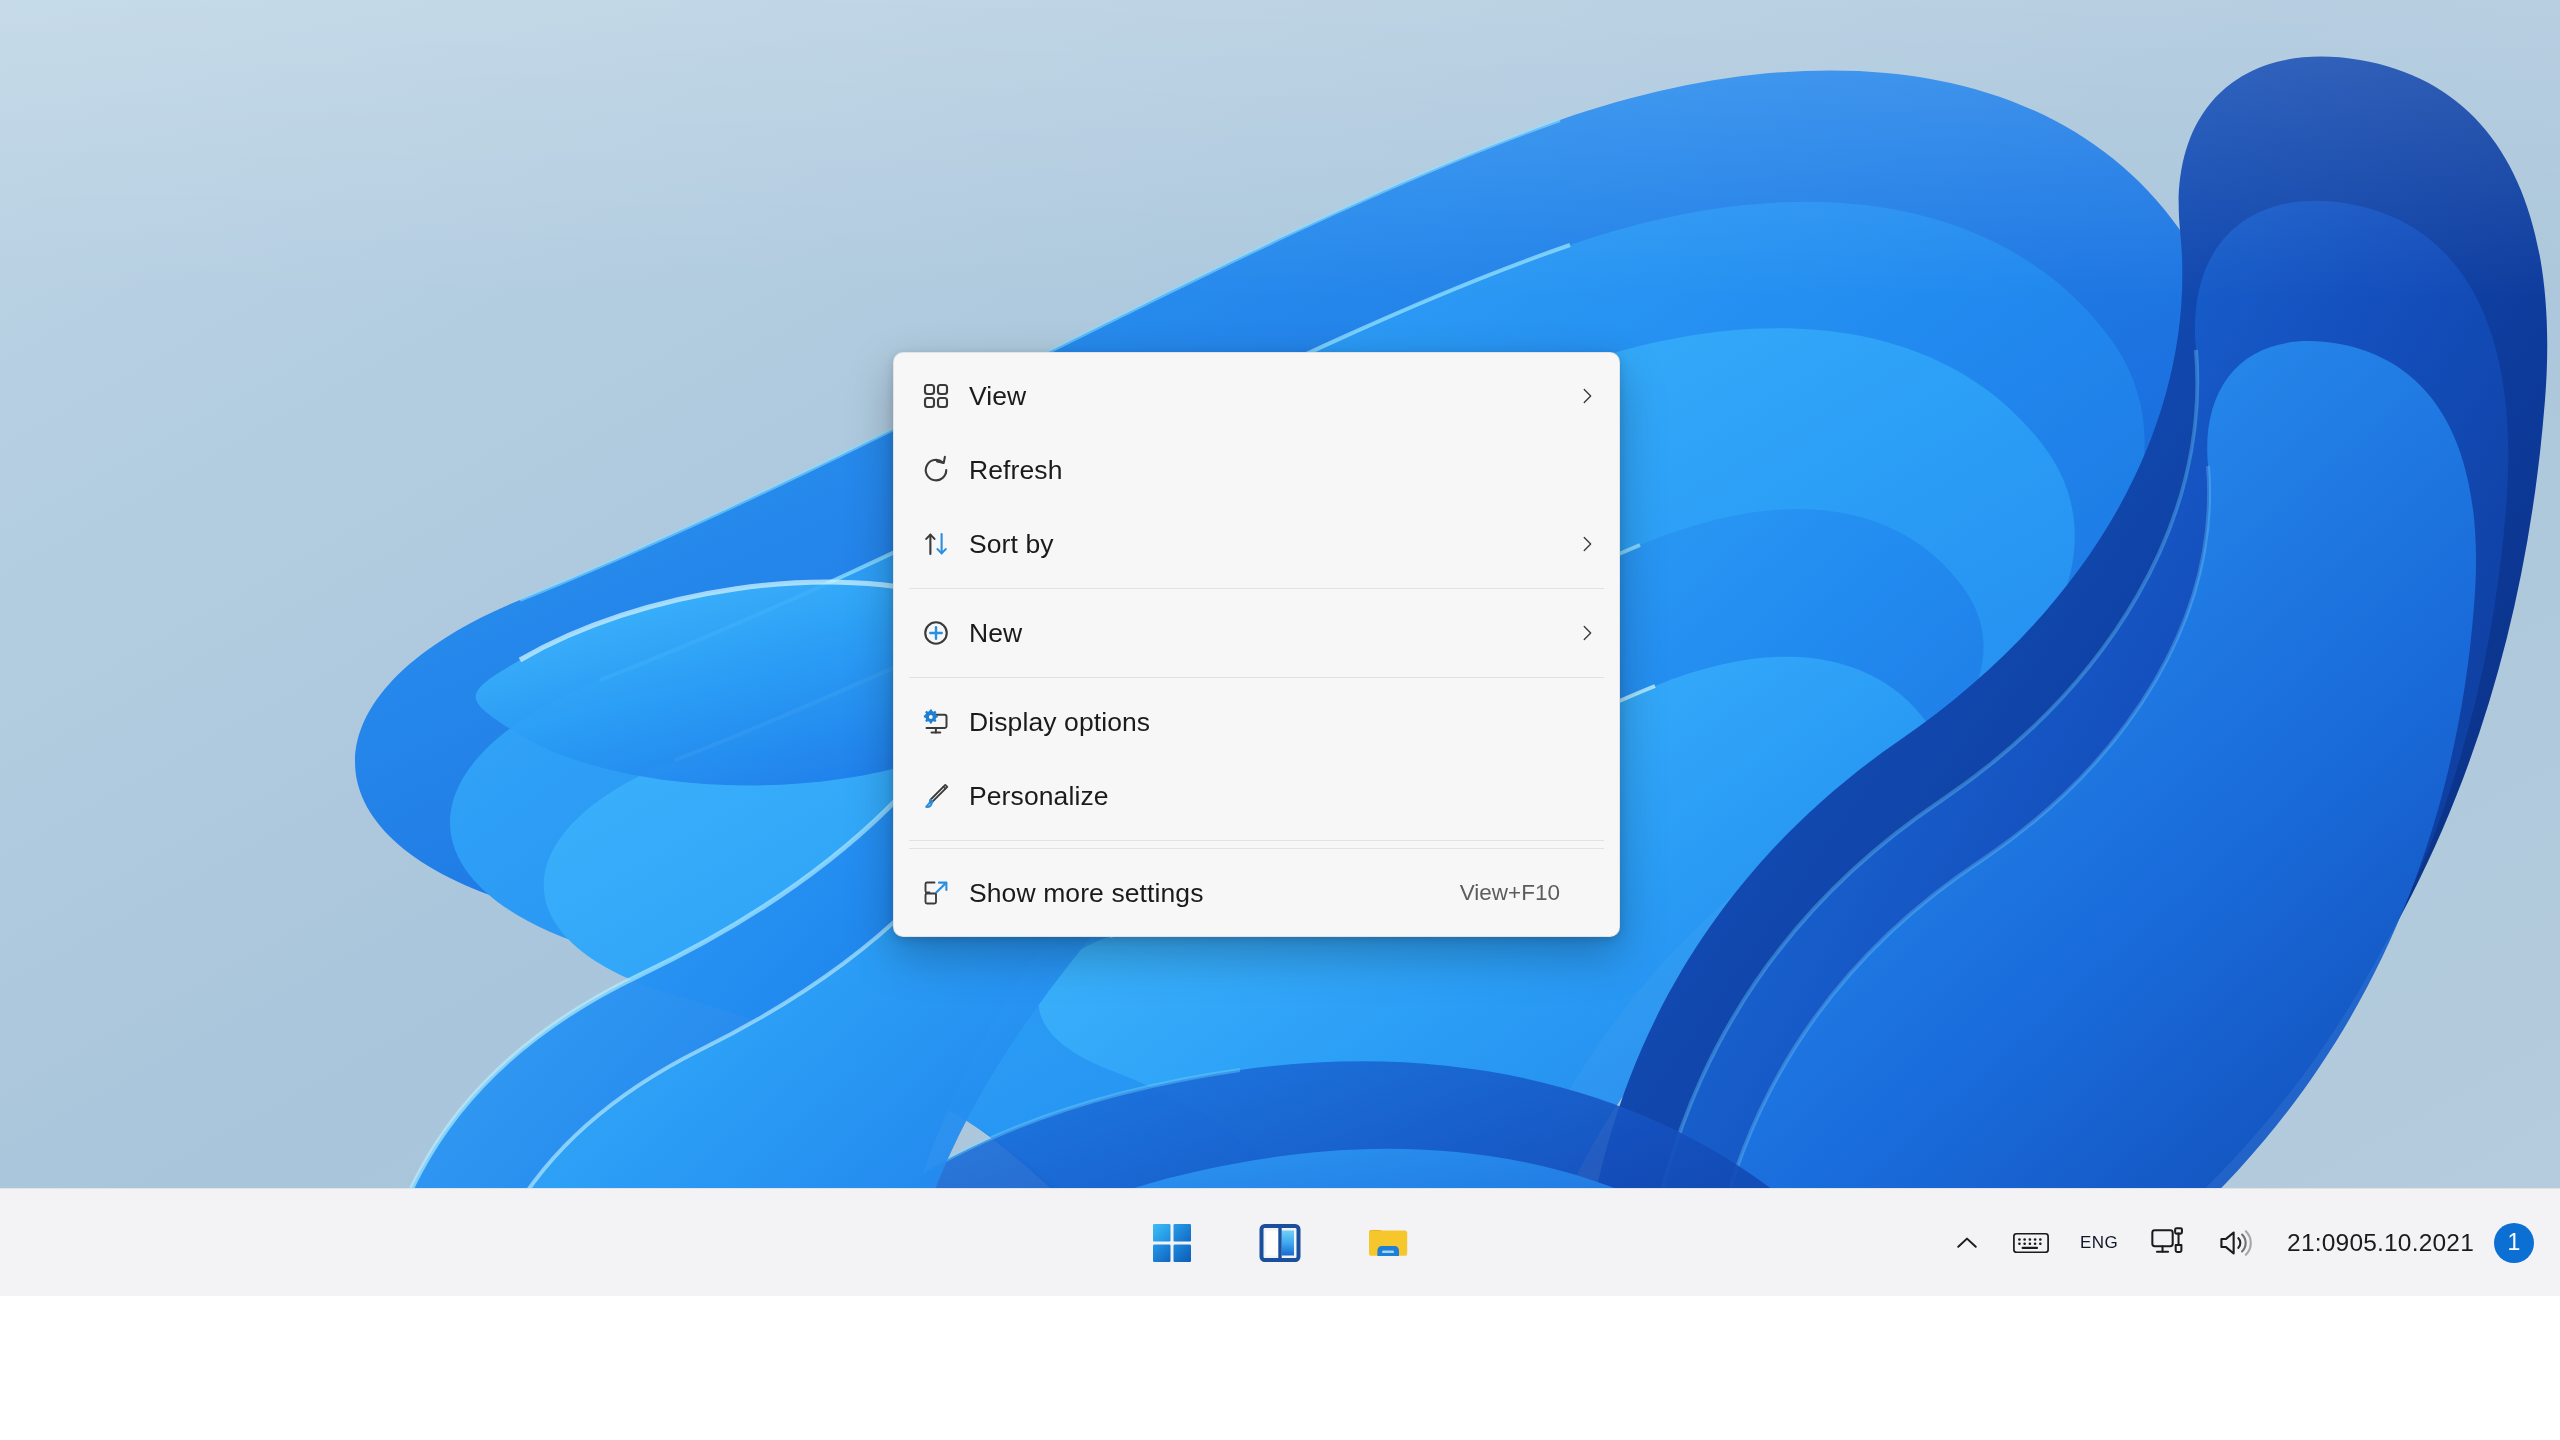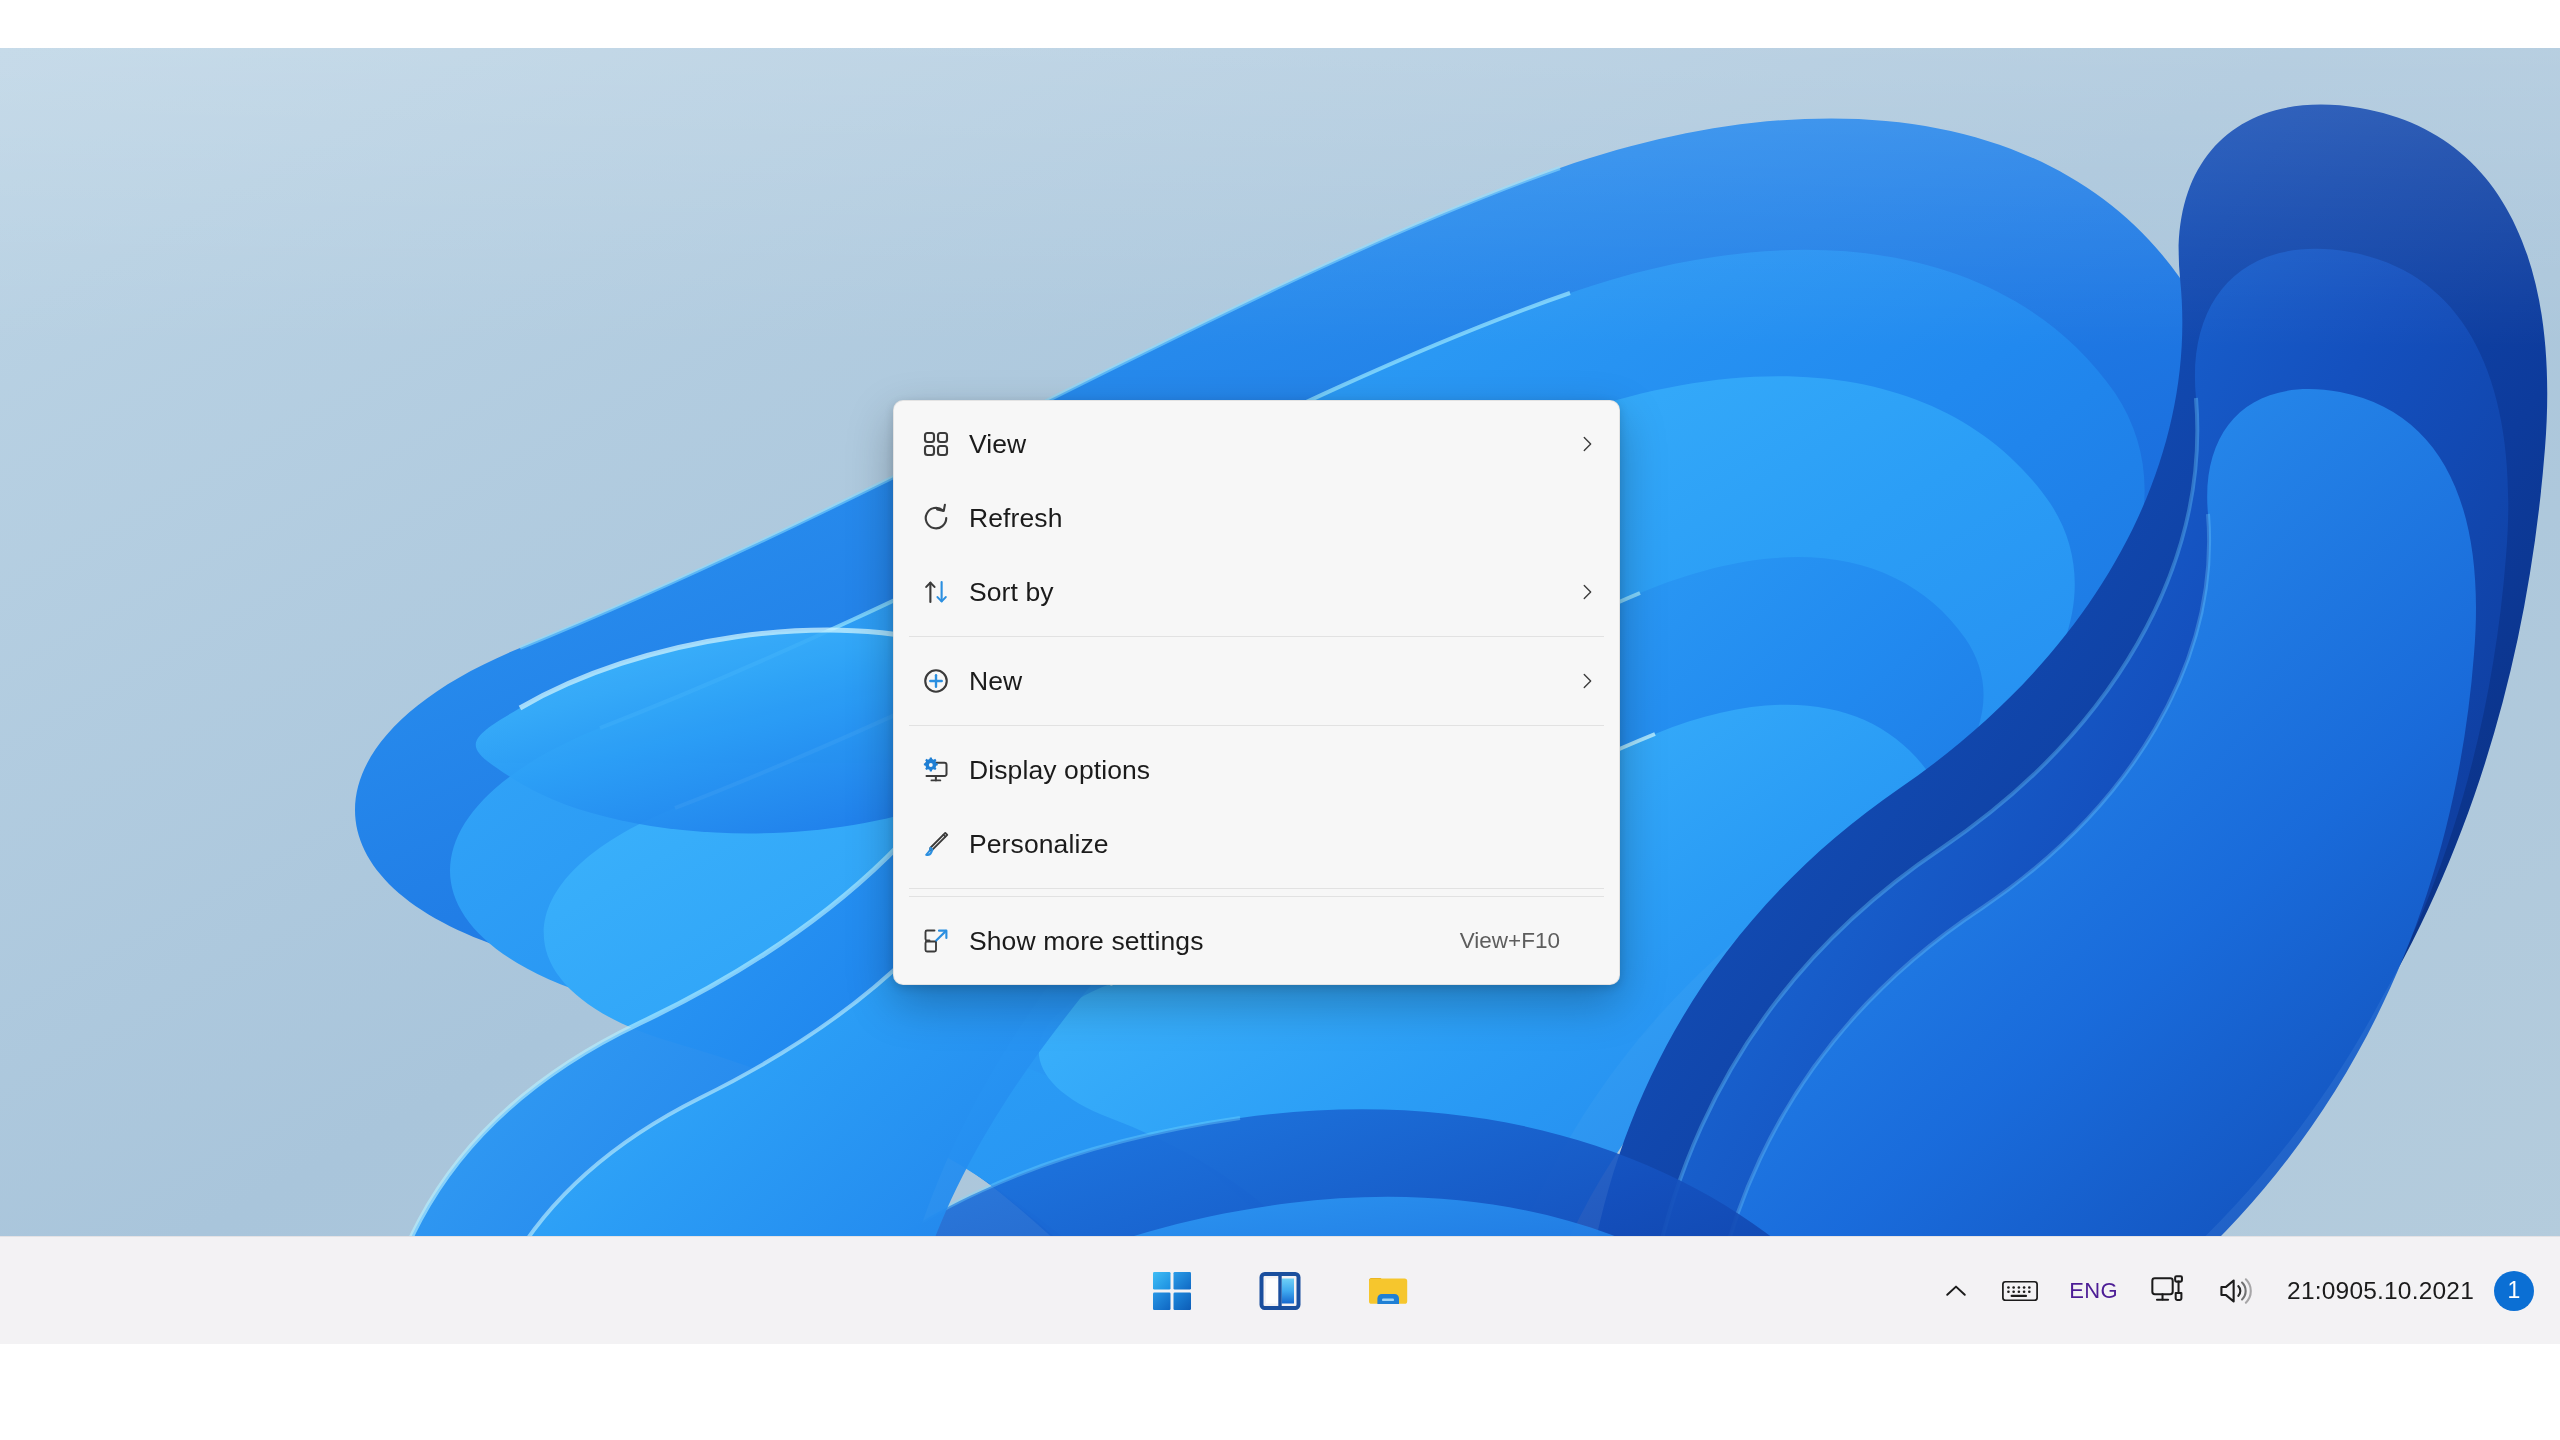--- a/index.html
+++ b/index.html
@@ -9,21 +9,20 @@
     font-family:"Liberation Sans", sans-serif;
   }
 
   
   #desktop{
     position:relative;
     width:2560px; height:1296px;
     background:
       radial-gradient(120% 100% at 18% 10%, #b9d2e4 0%, #a8c4da 38%, #9cbad4 62%, #b9cfdf 100%);
     overflow:hidden;
-    margin-top:48px;
   }
   .wall-svg{ position:absolute; inset:0; width:2560px; height:1440px; display:block; }
 
   
   #context-menu{
     position:absolute;
     left:893px; top:352px;
     width:727px;
     background:#f7f7f7;
     border:1px solid rgba(0,0,0,0.08);
@@ -96,21 +95,21 @@
     display:flex; align-items:center; gap:0px;
   }
   .tray-item{
     height:76px;
     display:flex; align-items:center; justify-content:center;
     padding:0 15px;
     border-radius:6px;
     cursor:default;
   }
   .tray-lang{
-    font-size:22px; color:#4c1d95; letter-spacing:0.4px;
+    font-size:17px; color:#0f172a; letter-spacing:0.4px;
   }
   #clock{
     display:flex; flex-direction:row;
     align-items:flex-end; justify-content:center;
     padding:0 12px 0 18px;
     line-height:1.22;
     cursor:default;
   }
   #clock .t, #clock .d{
     font-size:24.5px; color:#1b1b1b; letter-spacing:0.2px;

